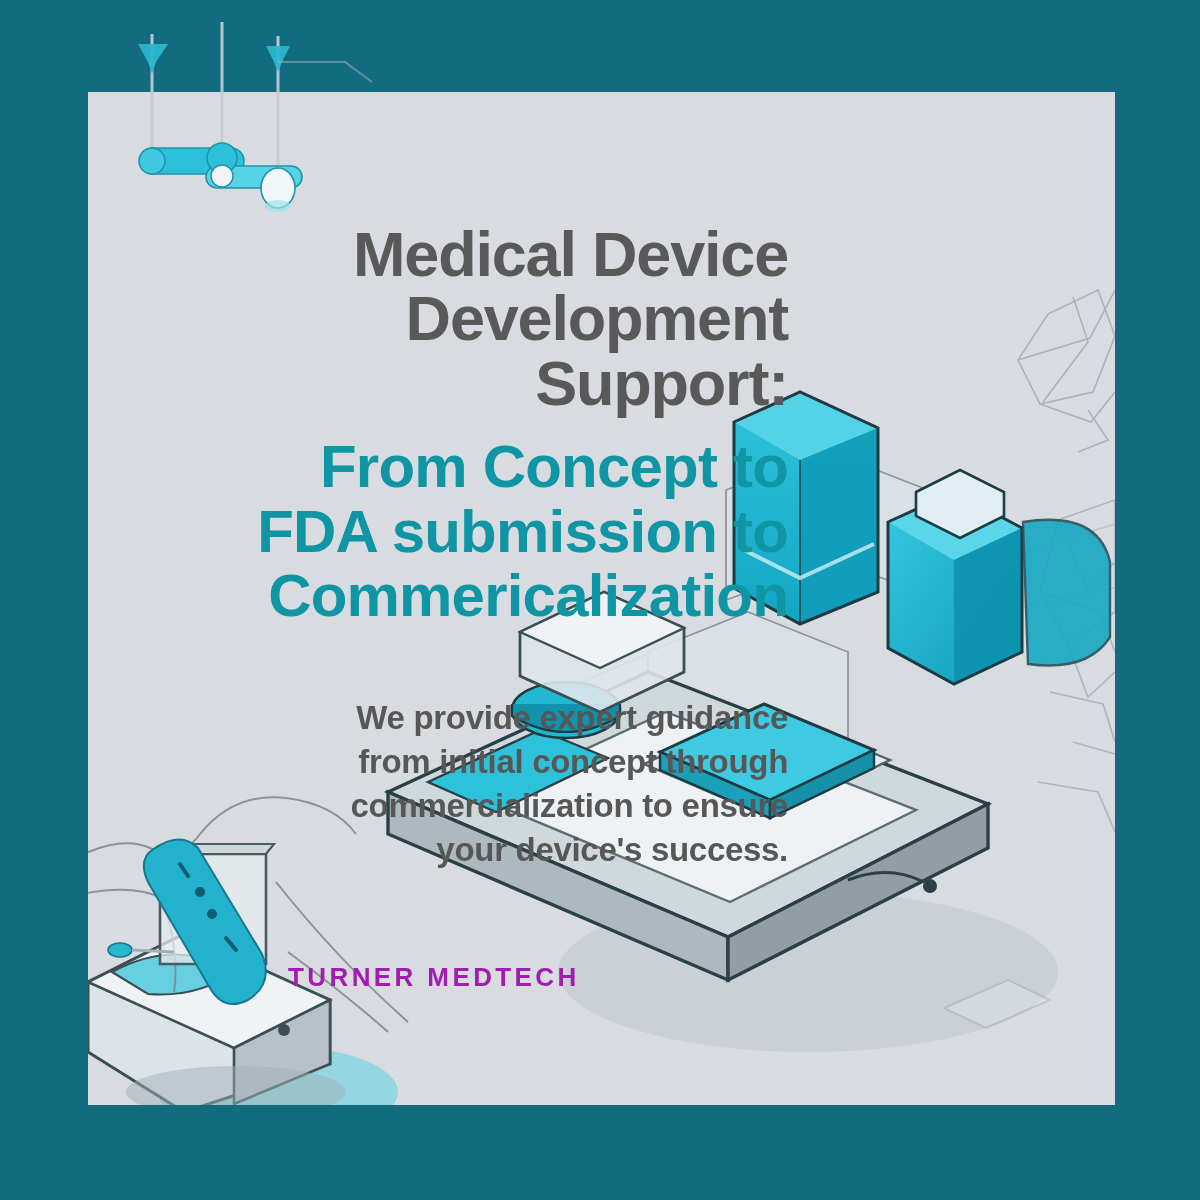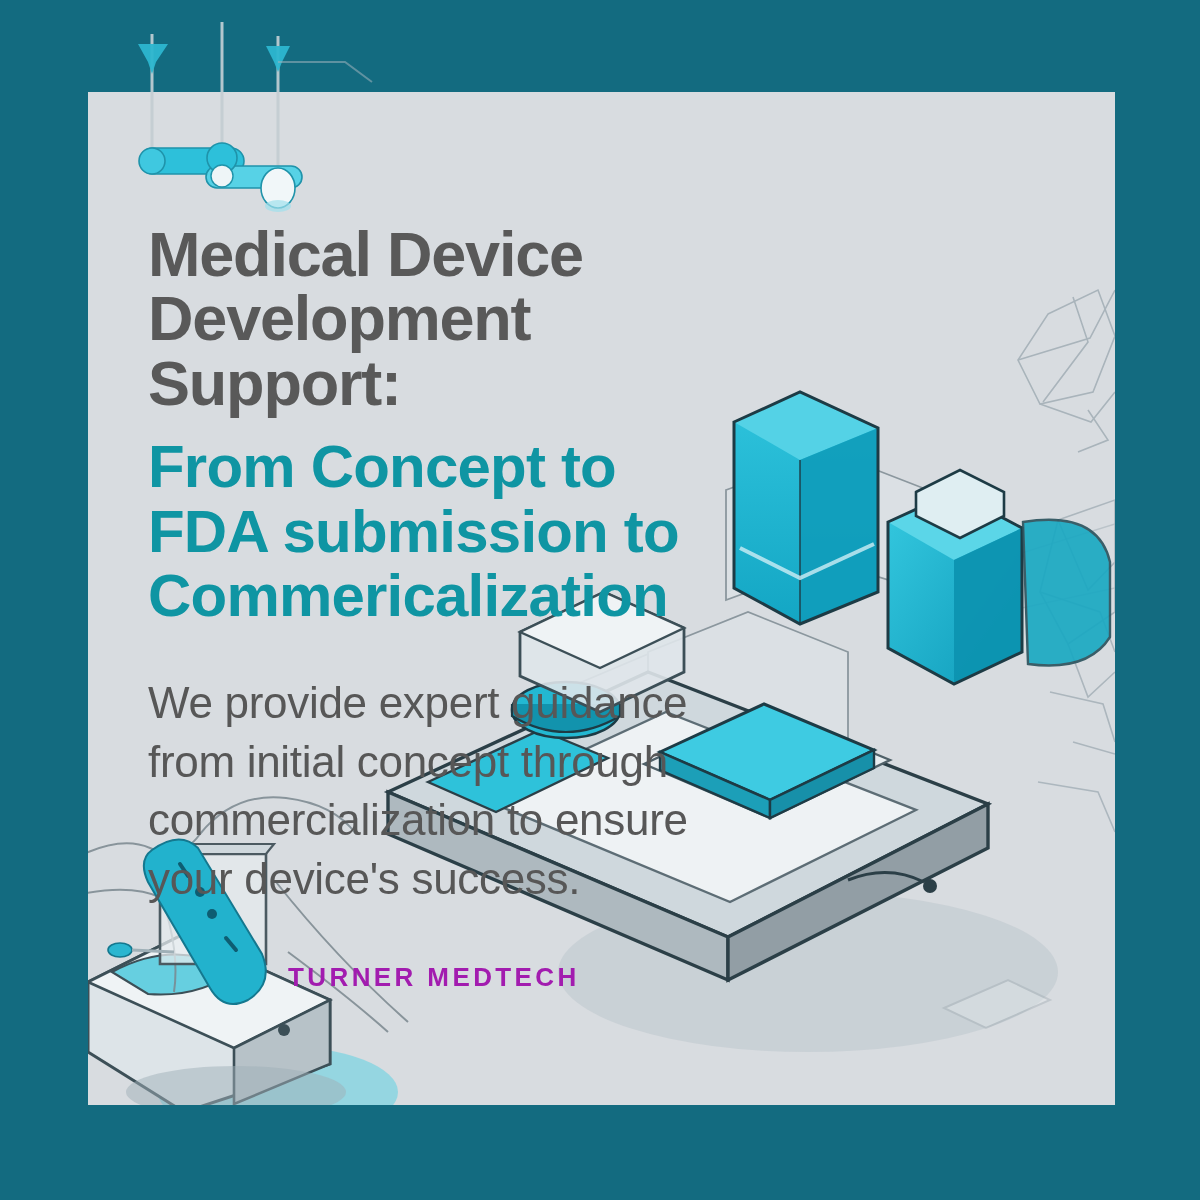--- a/index.html
+++ b/index.html
@@ -9,20 +9,21 @@
     background:#136b80;
     position:relative;
   }
 
   
   #poster {
     position:absolute; inset:0;
     width:1200px; height:1200px;
     background:#136b80;
     overflow:hidden;
+    text-align:right;
   }
 
   
   .hanger-layer { position:absolute; left:0; top:0; width:1200px; height:1200px; pointer-events:none; }
 
   
   #panel {
     position:absolute;
     left:88px; top:92px;
     width:1027px; height:1013px;
@@ -51,24 +52,24 @@
   .subhead {
     margin-top:20px;
     font-size:60px;
     line-height:1.08;
     font-weight:700;
     color:#0f95a3;
     letter-spacing:-0.8px;
     white-space:pre-line;
   }
   .body-copy {
-    margin-top:45px;
-    font-size:44px;
+    margin-top:67px;
+    font-size:33px;
     line-height:1.33;
-    font-weight:400;
+    font-weight:700;
     color:#575757;
     letter-spacing:-0.3px;
     white-space:pre-line;
   }
   #brand {
     position:absolute;
     left:200px; top:870px;
     font-size:26px;
     font-weight:700;
     color:#a21caf;

